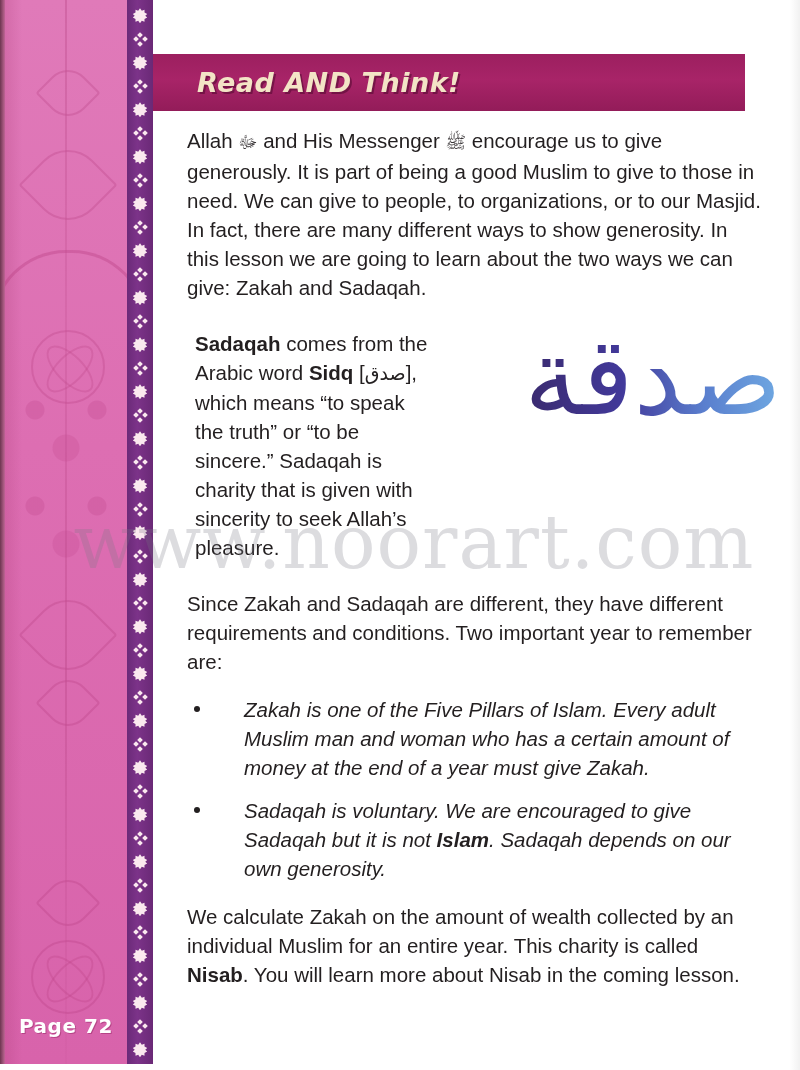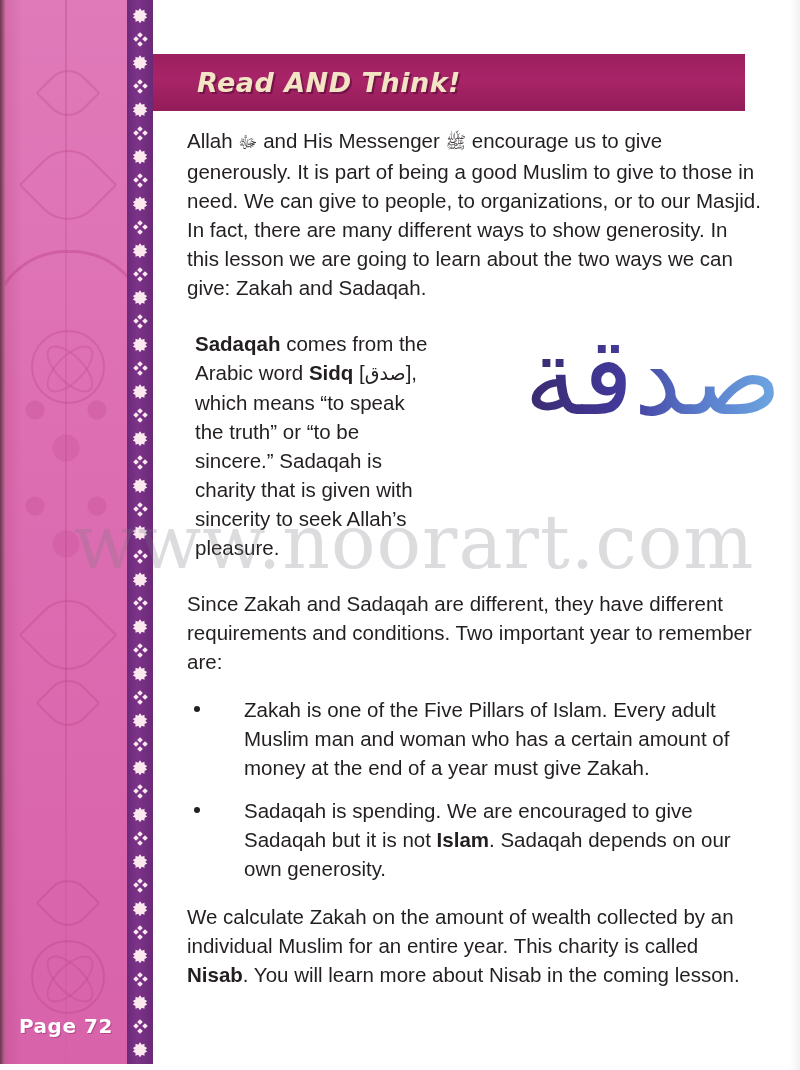--- a/index.html
+++ b/index.html
@@ -243,20 +243,21 @@
     color: transparent;
     margin-left: 33px;
     -webkit-text-fill-color: transparent;
   }
 
   
   ul.bullets {
     list-style: none;
     margin: 0 0 19px 0;
     padding: 0;
+    font-style: italic;
   }
   ul.bullets li {
     position: relative;
     padding-left: 57px;
     margin-bottom: 14px;
   }
   ul.bullets li:last-child { margin-bottom: 0; }
   ul.bullets li .dot {
     position: absolute;
     left: 7px;
@@ -581,21 +582,21 @@
 
     <p>Since Zakah and Sadaqah are different, they have different requirements and conditions. Two important year to remember are:</p>
 
     <ul class="bullets">
       <li>
         <span class="dot"></span>
         <span>Zakah is one of the Five Pillars of Islam. Every adult Muslim man and woman who has a certain amount of money at the end of a year must give Zakah.</span>
       </li>
       <li>
         <span class="dot"></span>
-        <span>Sadaqah is spending. We are encouraged to give Sadaqah but it is not </span><b>Islam</b><span>. Sadaqah depends on our own generosity.</span>
+        <span>Sadaqah is voluntary. We are encouraged to give Sadaqah but it is not </span><b>Islam</b><span>. Sadaqah depends on our own generosity.</span>
       </li>
     </ul>
 
     <p style="margin-bottom:0"><span>We calculate Zakah on the amount of wealth collected by an individual Muslim for an entire year. This charity is called </span><b>Nisab</b><span>. You will learn more about Nisab in the coming lesson.</span></p>
 
   </div>
 
   <div class="watermark">www.noorart.com</div>
   <div class="right-fade"></div>
 

